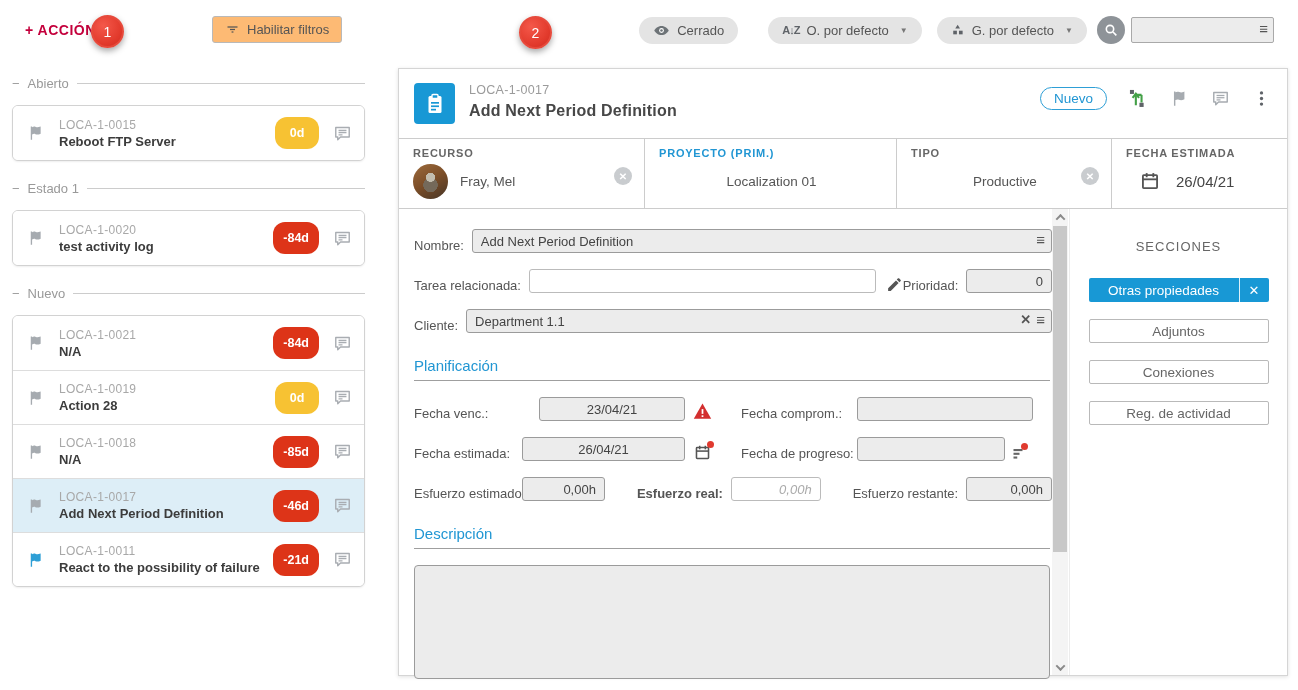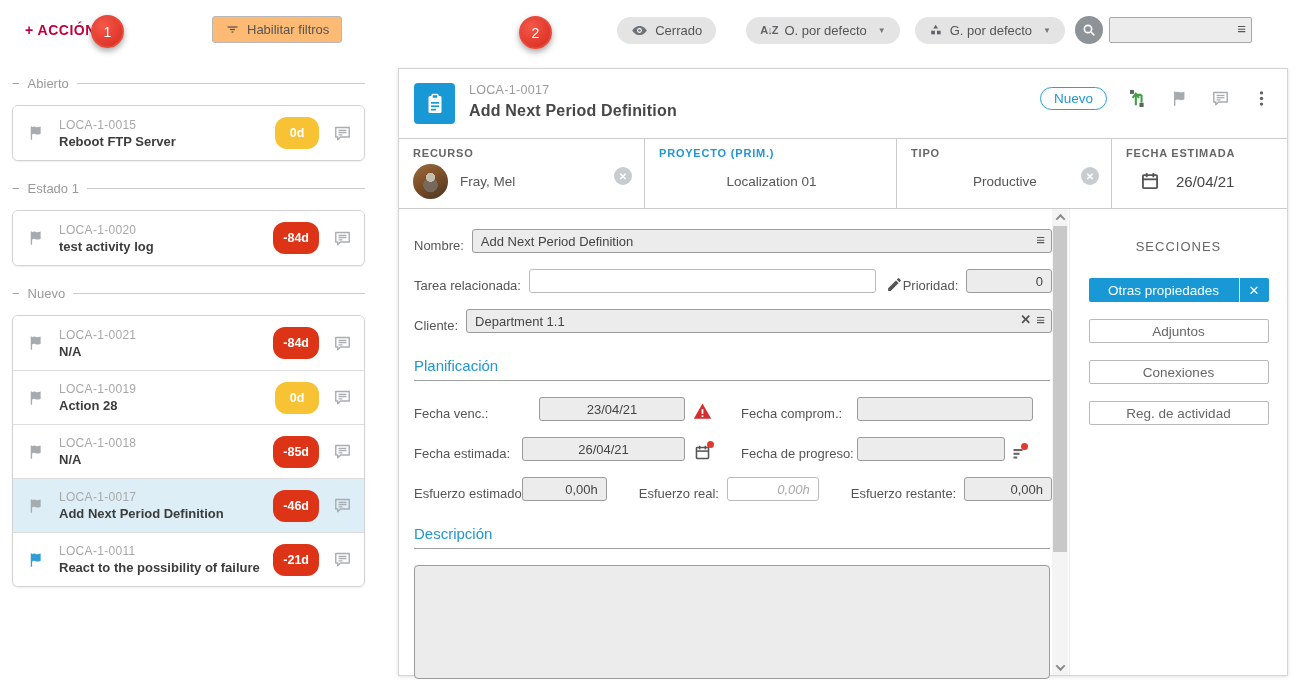--- a/index.html
+++ b/index.html
@@ -6,21 +6,21 @@
   html,body { width:1298px; height:690px; background:#fff; font-family:"Liberation Sans", sans-serif; color:#555; overflow:hidden; }
   svg { display:block; }
 
   
   .topbar { position:absolute; left:0; top:0; width:1298px; height:62px; background:#fff; }
   .action-link { position:absolute; left:25px; top:22px; font-size:14px; font-weight:bold; letter-spacing:.5px; color:#c4003c; cursor:pointer; }
   .step-badge { position:absolute; width:33px; height:33px; border-radius:50%; background:radial-gradient(circle at 35% 30%, #f4584a, #e23a2c 65%, #cf2b20); border:2px solid #e64a3c; box-shadow:0 3px 6px rgba(0,0,0,.35); color:#fff; font-size:14px; display:flex; align-items:center; justify-content:center; }
   .badge-1 { left:91px; top:15px; }
   .badge-2 { left:519px; top:16px; }
   .filters-btn { position:absolute; left:212px; top:16px; height:27px; padding:0 12px; background:#fdba74; border:1px solid #b9b9b9; border-radius:3px; display:flex; align-items:center; gap:7px; font-size:13px; color:#555; cursor:pointer; }
-  .top-right { position:absolute; right:46px; top:16px; display:flex; align-items:center; }
+  .top-right { position:absolute; right:24px; top:16px; display:flex; align-items:center; }
   .pill-btn { height:27px; background:#e4e4e4; border-radius:14px; display:flex; align-items:center; gap:7px; padding:0 14px; font-size:13px; color:#555; cursor:pointer; }
   .pill-closed { margin-right:30px; }
   .pill-order { margin-right:15px; }
   .pill-group { margin-right:10px; }
   .az-txt { font-size:11px; font-weight:bold; color:#5f6368; letter-spacing:-1px; }
   .caret { font-size:8px; color:#777; margin-left:4px; }
   .search-circle { width:28px; height:28px; border-radius:50%; background:#8e9398; display:flex; align-items:center; justify-content:center; cursor:pointer; margin-right:6px; }
   .search-box { position:relative; width:143px; height:26px; }
   .search-box input { width:100%; height:100%; border:1px solid #a9a9a9; border-radius:2px; background:#ececec; padding:0 24px 0 8px; font-size:13px; color:#444; outline:none; }
   .search-box .ham { position:absolute; right:6px; top:3px; font-size:15px; color:#555; }
@@ -521,21 +521,21 @@
               <rect x="2" y="9" width="8" height="2.8"></rect>
               <rect x="2" y="14" width="5" height="2.8"></rect>
             </svg>
             <i class="reddot"></i>
           </span>
       </div>
 
       <div class="frow">
         <span class="flab" style="width:100px;">Esfuerzo estimado:</span>
         <span class="inwrap" style="width:85px;"><input class="gin right-in" value="0,00h" style=""></span>
-        <span class="flab" style="margin-left:32px;">Esfuerzo real:</span>
+        <span class="flab" style="margin-left:32px;font-weight:bold;">Esfuerzo real:</span>
         <span class="inwrap" style="width:92px;"><input class="gin win right-in" placeholder="0,00h" style=""></span>
         <span class="flab" style="margin-left:32px;">Esfuerzo restante:</span>
         <span class="inwrap" style="width:88px;"><input class="gin right-in" value="0,00h" style=""></span>
       </div>
 
       <div class="heading">Descripción</div>
       <div class="hrule"></div>
       <textarea class="descbox" style=""></textarea>
     </div>
 

